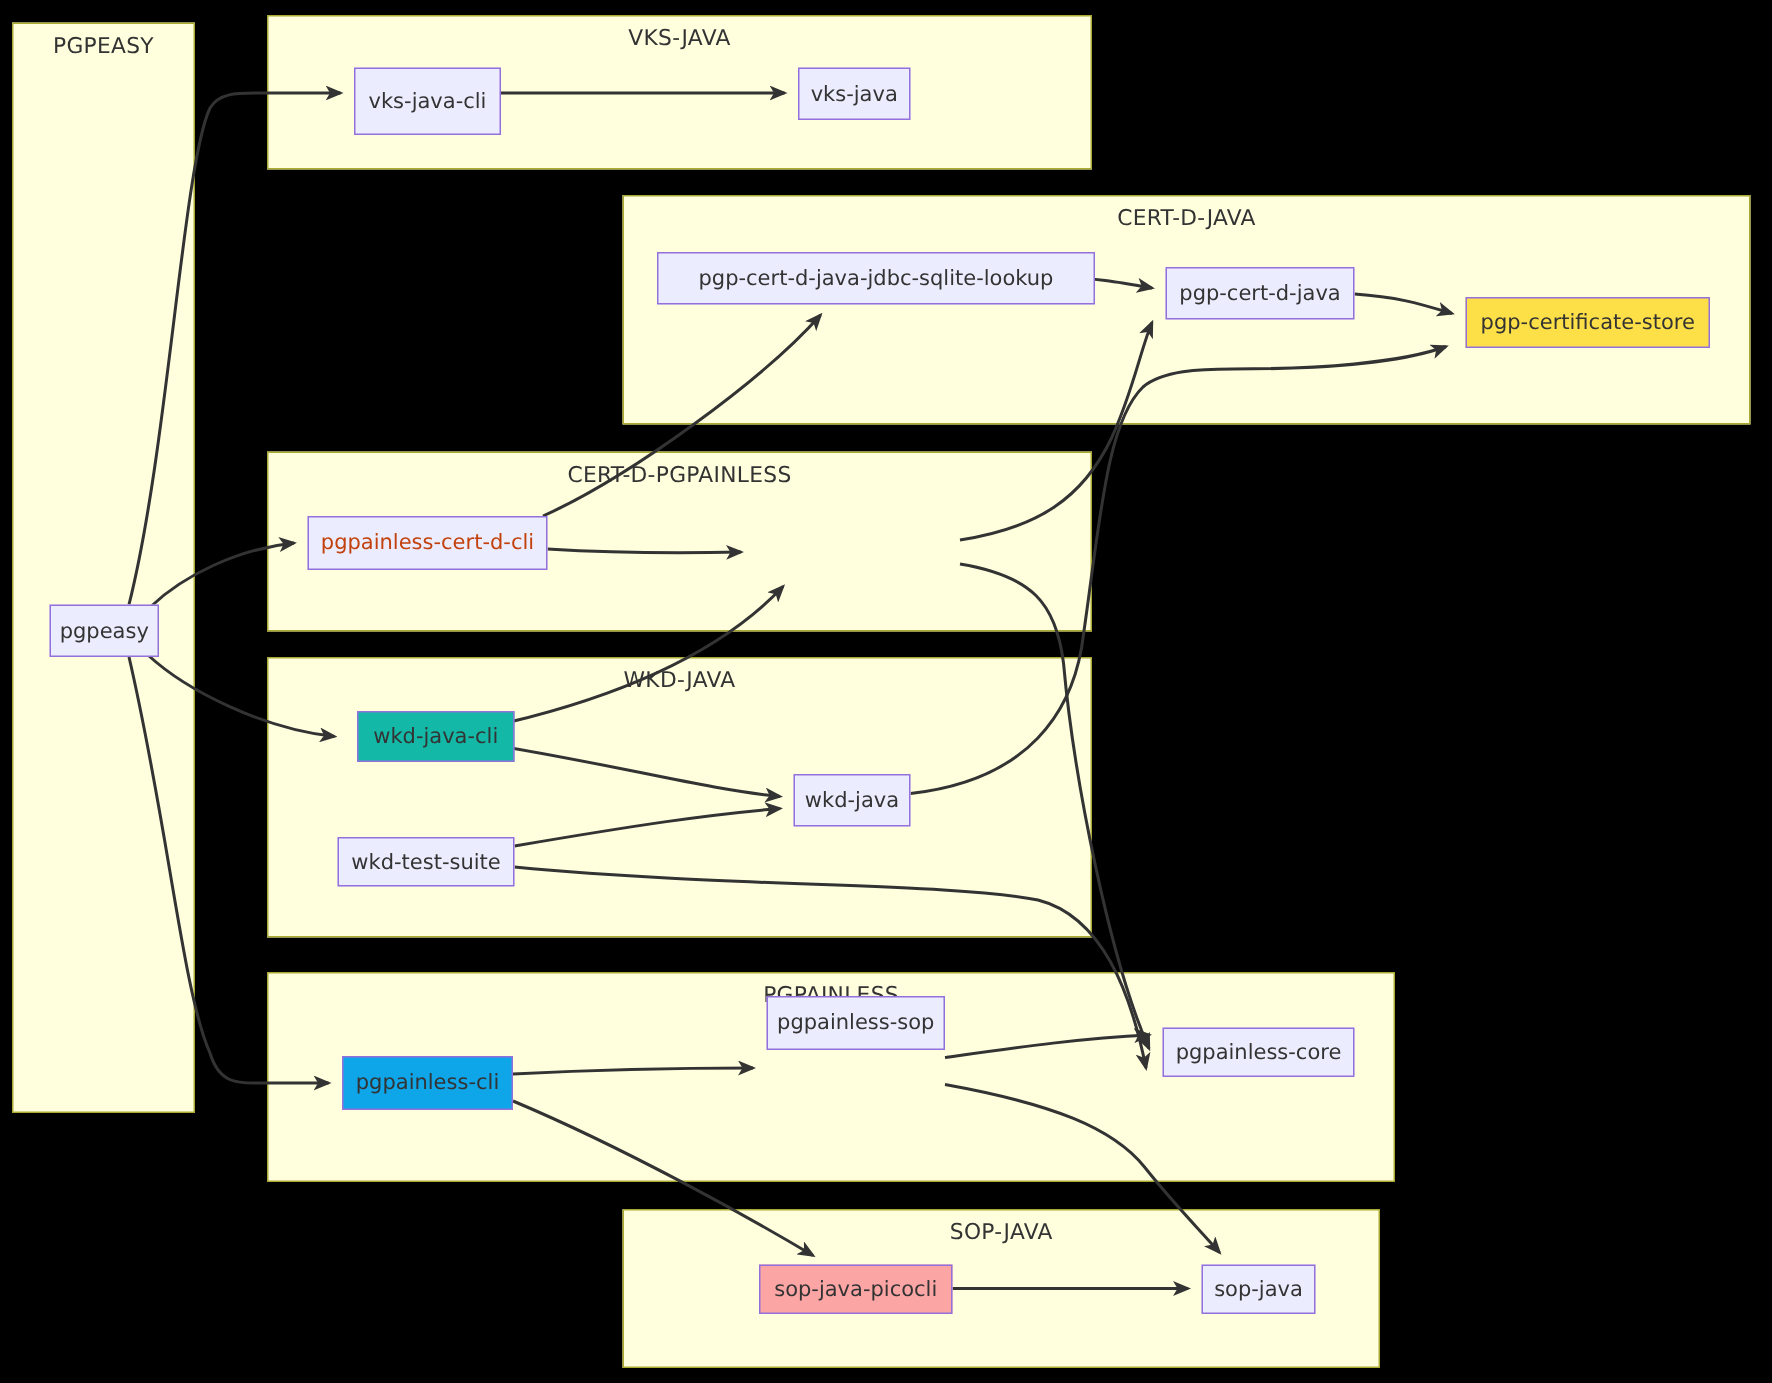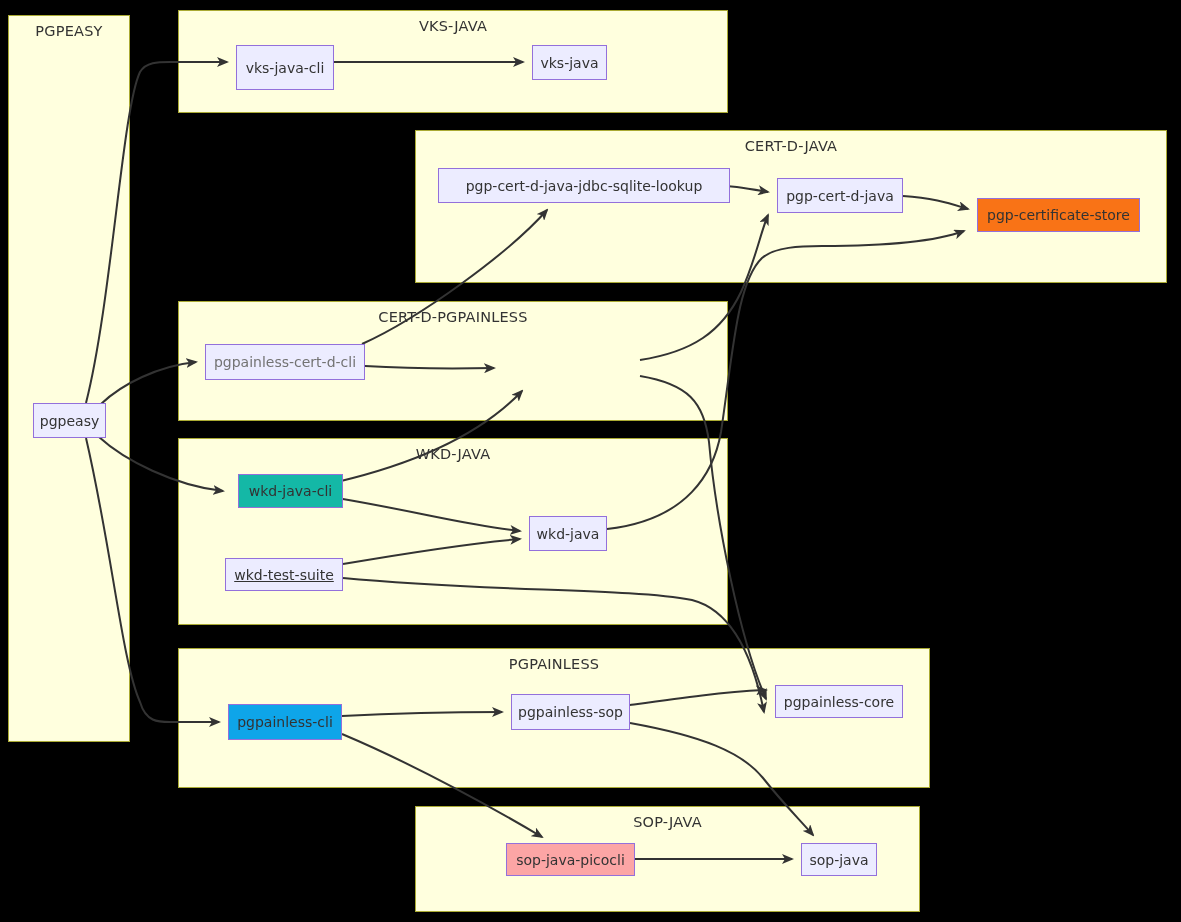--- a/index.html
+++ b/index.html
@@ -73,23 +73,23 @@
       <path d="M 342,734 C 418,766 500,812 542,837" fill="none" stroke="#333333" stroke-width="2" marker-end="url(#arrow)"></path>
       <path d="M 630,705 C 680,698 722,692 766,690" fill="none" stroke="#333333" stroke-width="2" marker-end="url(#arrow)"></path>
       <path d="M 630,723 C 702,736 742,752 763,778 C 782,802 799,819 813,835" fill="none" stroke="#333333" stroke-width="2" marker-end="url(#arrow)"></path>
       <path d="M 635,859 L 792,859" fill="none" stroke="#333333" stroke-width="2" marker-end="url(#arrow)"></path>
     </svg>
     <div class="node" style="left: 33px; top: 403px; width: 73px; height: 35px; background: rgb(236, 236, 255); border-color: rgb(147, 112, 219); color: rgb(51, 51, 51);">pgpeasy</div>
     <div class="node" style="left: 236px; top: 45px; width: 98px; height: 45px; background: rgb(236, 236, 255); border-color: rgb(147, 112, 219); color: rgb(51, 51, 51);">vks-java-cli</div>
     <div class="node" style="left: 532px; top: 45px; width: 75px; height: 35px; background: rgb(236, 236, 255); border-color: rgb(147, 112, 219); color: rgb(51, 51, 51);">vks-java</div>
     <div class="node" style="left: 438px; top: 168px; width: 292px; height: 35px; background: rgb(236, 236, 255); border-color: rgb(147, 112, 219); color: rgb(51, 51, 51);">pgp-cert-d-java-jdbc-sqlite-lookup</div>
     <div class="node" style="left: 777px; top: 178px; width: 126px; height: 35px; background: rgb(236, 236, 255); border-color: rgb(147, 112, 219); color: rgb(51, 51, 51);">pgp-cert-d-java</div>
-    <div class="node" style="left: 977px; top: 198px; width: 163px; height: 34px; background: #f97316; border-color: rgb(147, 112, 219); color: rgb(51, 51, 51);">pgp-certificate-store</div>
-    <div class="node" style="left: 205px; top: 344px; width: 160px; height: 36px; background: rgb(236, 236, 255); border-color: rgb(147, 112, 219); color: #737373;">pgpainless-cert-d-cli</div>
+    <div class="node" style="left: 977px; top: 198px; width: 163px; height: 34px; background: #fde047; border-color: rgb(147, 112, 219); color: rgb(51, 51, 51);">pgp-certificate-store</div>
+    <div class="node" style="left: 205px; top: 344px; width: 160px; height: 36px; background: rgb(236, 236, 255); border-color: rgb(147, 112, 219); color: #c2410c;">pgpainless-cert-d-cli</div>
     <div class="node" style="left: 238px; top: 474px; width: 105px; height: 34px; background: #14b8a6; border-color: rgb(147, 112, 219); color: rgb(51, 51, 51);">wkd-java-cli</div>
     <div class="node" style="left: 529px; top: 516px; width: 78px; height: 35px; background: rgb(236, 236, 255); border-color: rgb(147, 112, 219); color: rgb(51, 51, 51);">wkd-java</div>
-    <div class="node" style="left: 225px; top: 558px; width: 118px; height: 33px; background: rgb(236, 236, 255); border-color: rgb(147, 112, 219); color: rgb(51, 51, 51); text-decoration: underline;">wkd-test-suite</div>
+    <div class="node" style="left: 225px; top: 558px; width: 118px; height: 33px; background: rgb(236, 236, 255); border-color: rgb(147, 112, 219); color: rgb(51, 51, 51);">wkd-test-suite</div>
     <div class="node" style="left: 228px; top: 704px; width: 114px; height: 36px; background: #0ea5e9; border-color: rgb(147, 112, 219); color: rgb(51, 51, 51);">pgpainless-cli</div>
-    <div class="node" style="left: 511px; top: 694px; width: 119px; height: 36px; background: rgb(236, 236, 255); border-color: rgb(147, 112, 219); color: rgb(51, 51, 51);">pgpainless-sop</div>
+    <div class="node" style="left: 511px; top: 664px; width: 119px; height: 36px; background: rgb(236, 236, 255); border-color: rgb(147, 112, 219); color: rgb(51, 51, 51);">pgpainless-sop</div>
     <div class="node" style="left: 775px; top: 685px; width: 128px; height: 33px; background: rgb(236, 236, 255); border-color: rgb(147, 112, 219); color: rgb(51, 51, 51);">pgpainless-core</div>
     <div class="node" style="left: 506px; top: 843px; width: 129px; height: 33px; background: #fca5a5; border-color: rgb(147, 112, 219); color: rgb(51, 51, 51);">sop-java-picocli</div>
     <div class="node" style="left: 801px; top: 843px; width: 76px; height: 33px; background: rgb(236, 236, 255); border-color: rgb(147, 112, 219); color: rgb(51, 51, 51);">sop-java</div>
   </div>
 
 </body></html>

